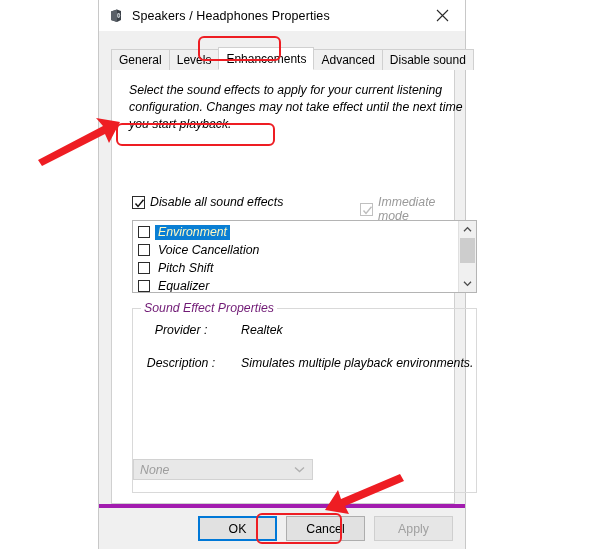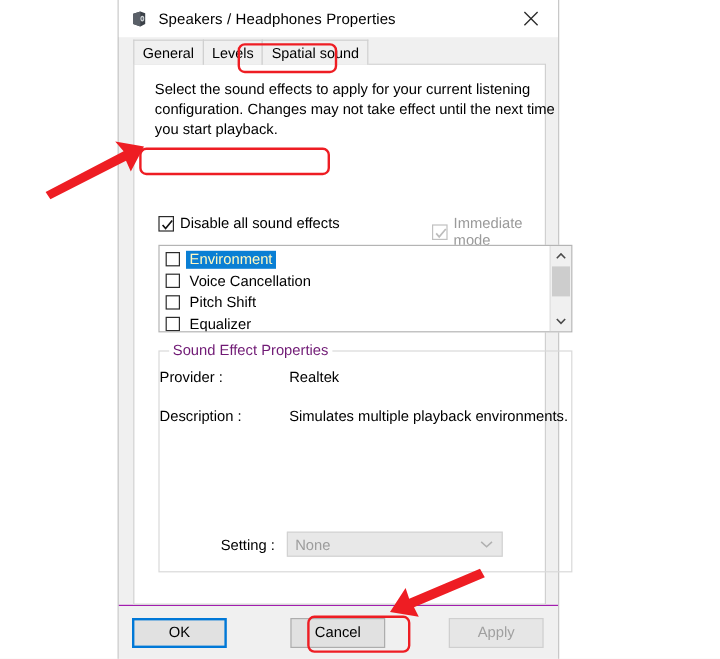--- a/index.html
+++ b/index.html
@@ -64,21 +64,21 @@
     align-items: center;
     justify-content: center;
     cursor: default;
   }
   #close-button svg { display: block; }
 
   
   #tabstrip {
     flex: none;
     height: 23px;
-    margin: 0 10px 0 12px;
+    margin: 16px 10px 0 12px;
     display: flex;
     align-items: flex-end;
     position: relative;
     z-index: 3;
   }
   .tab {
     height: 21px;
     line-height: 21px;
     padding: 0 7px;
     font-size: 12px;
@@ -104,20 +104,21 @@
   
   #tabpanel {
     flex: 1 1 auto;
     margin: 0 10px 0 12px;
     background: #ffffff;
     border: 1px solid #d0d0d0;
     box-sizing: border-box;
     position: relative;
     margin-top: -1px;
     padding: 0;
+    font-style: italic;
   }
 
   #intro-text {
     position: absolute;
     left: 17px;
     top: 12px;
     width: 345px;
     font-size: 12.3px;
     line-height: 17px;
     color: #000;
@@ -229,21 +230,21 @@
     font-size: 12.3px;
     color: #701a75;
   }
   .kvrow {
     position: absolute;
     display: flex;
     font-size: 12.3px;
   }
   .kvrow .k {
     width: 96px;
-    text-align: left;
+    text-align: center;
     padding-right: 12px;
     flex: none;
   }
   #kv-provider { left: 0px; top: 14px; }
   #kv-description { left: 0px; top: 47px; }
 
   #setting-row {
     position: absolute;
     left: 0px;
     top: 150px;
@@ -282,23 +283,22 @@
 
   
   #buttonbar {
     flex: none;
     height: 45px;
     background: #f0f0f0;
     display: flex;
     align-items: center;
     justify-content: flex-end;
     padding-right: 12px;
-    border-top: 1px solid #a21caf;
-    box-sizing: border-box;
-    gap: 44px;
+    border-top: 4px solid #a21caf;
+    box-sizing: border-box;
   }
   .dlgbtn {
     width: 79px;
     height: 25px;
     box-sizing: border-box;
     background: #e1e1e1;
     border: 1px solid #adadad;
     font-family: "Liberation Sans", sans-serif;
     font-size: 12.3px;
     color: #000;
@@ -354,21 +354,23 @@
     <div id="close-button">
       <svg width="13" height="13" viewBox="0 0 13 13">
         <path d="M1 1 L12 12 M12 1 L1 12" stroke="#2a2a2a" stroke-width="1.1" fill="none"></path>
       </svg>
     </div>
   </div>
 
   <div id="tabstrip">
     <div class="tab">General</div>
     <div class="tab">Levels</div>
-    <div class="tab">Spatial sound</div>
+    <div class="tab active">Enhancements</div>
+    <div class="tab">Advanced</div>
+    <div class="tab">Disable sound</div>
   </div>
 
   <div id="tabpanel">
 
     <div id="intro-text">Select the sound effects to apply for your current listening configuration. Changes may not take effect until the next time you start playback.</div>
 
     <label class="cbrow" id="row-disable">
       <span class="wincheck">
         <svg width="11" height="11" viewBox="0 0 11 11">
           <path d="M1.5 5.5 L4 8.4 L9.5 1.8" stroke="#111111" stroke-width="1.4" fill="none"></path>
@@ -430,21 +432,20 @@
         <span class="k">Provider :</span>
         <span class="v">Realtek</span>
       </div>
 
       <div class="kvrow" id="kv-description">
         <span class="k">Description :</span>
         <span class="v">Simulates multiple playback environments.</span>
       </div>
 
       <div id="setting-row">
-        <span id="setting-label">Setting :</span>
         <div id="setting-combo">
           <span>None</span>
           <span id="combo-arrow">
             <svg width="11" height="7" viewBox="0 0 11 7">
                 <path d="M1 1.5 L5.5 5.6 L10 1.5" stroke="#b0b0b0" stroke-width="1.3" fill="none"></path>
               </svg>
           </span>
         </div>
       </div>
     </div>

